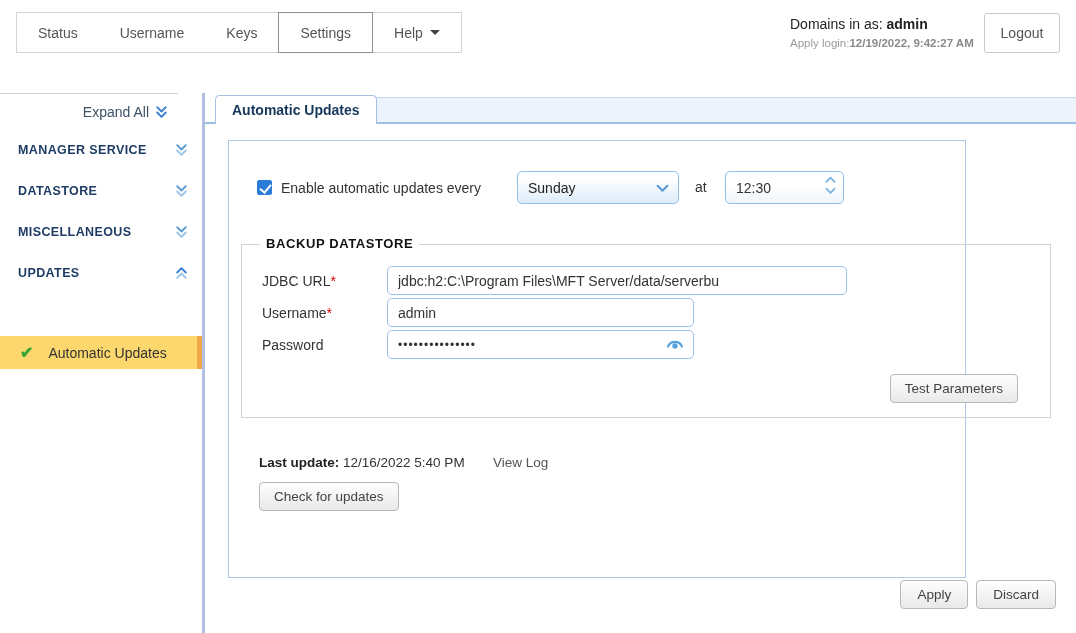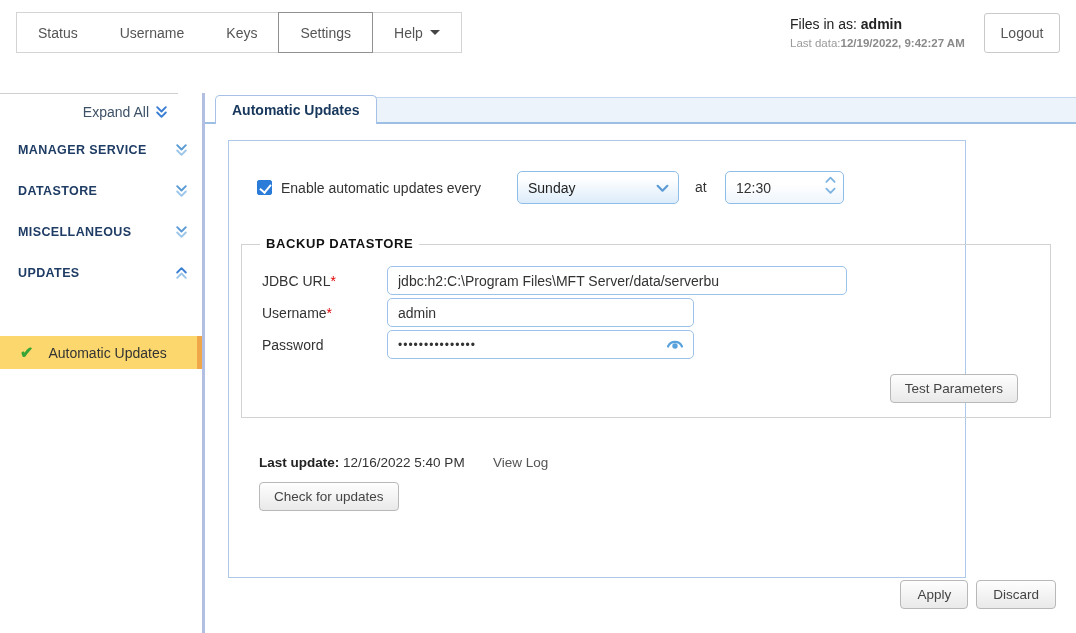--- a/index.html
+++ b/index.html
@@ -122,25 +122,25 @@
     <div class="nav-item">Keys</div>
     <div class="nav-item selected">Settings</div>
     <div class="nav-item">
       <span>Help</span>
       <span class="caret-down"></span>
     </div>
   </div>
 
   <div class="user-info">
     <div class="user-line1">
-      <span>Files in as:</span>
+      <span>Domains in as:</span>
       <b>admin</b>
     </div>
     <div class="user-line2">
-      <span>Last data:</span><b>12/19/2022, 9:42:27 AM</b>
+      <span>Apply login:</span><b>12/19/2022, 9:42:27 AM</b>
     </div>
   </div>
 
   <div class="logout-btn">Logout</div>
 
   <div class="sidebar">
     <div class="expand-all">
       <span>Expand All</span>
       <svg width="13" height="14" viewBox="0 0 12 13">
         <path d="M2 2 L6 6 L10 2" stroke="#3b7fd4" stroke-width="1.8" fill="none" stroke-linecap="round" stroke-linejoin="round"></path>

